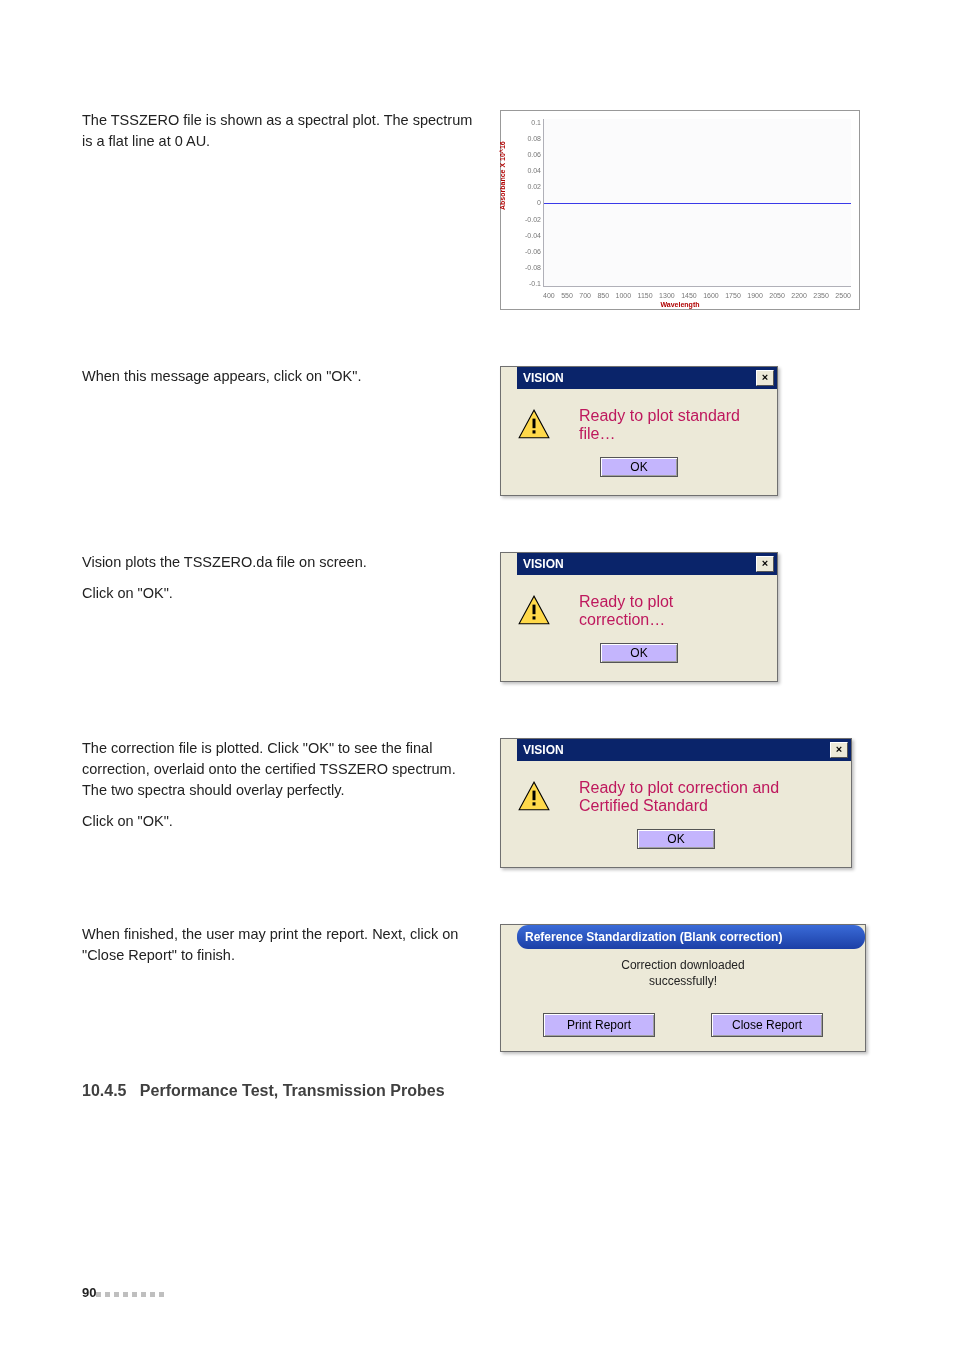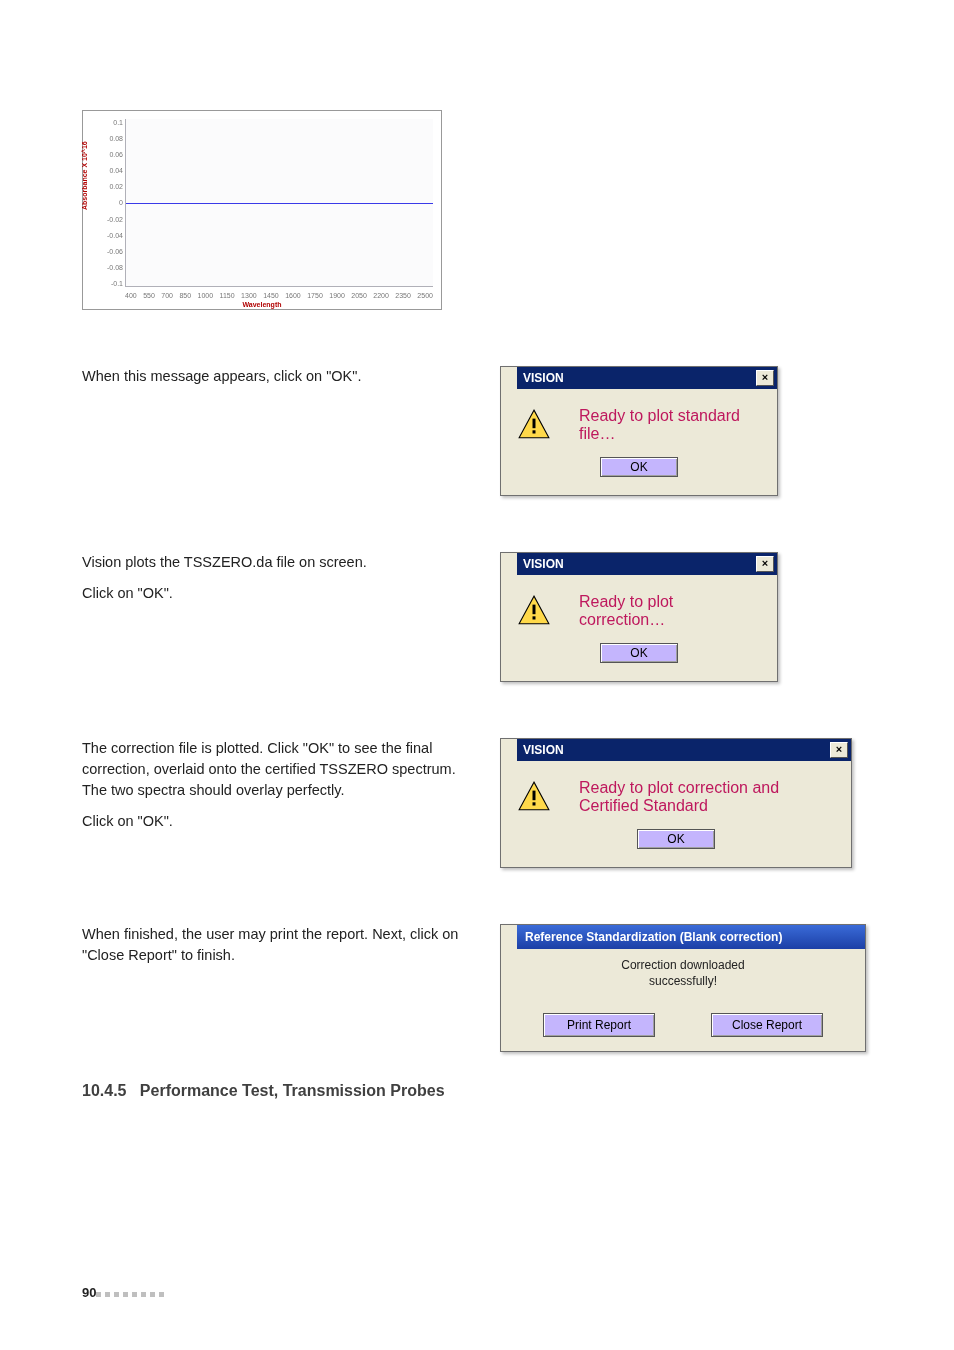--- a/index.html
+++ b/index.html
@@ -153,20 +153,21 @@
     padding: 2px 10px;
     font-size: 12px;
     background: #c4b5fd;
     border: 1px solid #555;
     box-shadow: inset 1px 1px 0 #fff, inset -1px -1px 0 #a0a0a0;
     font-family: Tahoma, sans-serif;
   }
   .dlg.blue-title .titlebar {
     background: linear-gradient(#3a6bd8, #1c3fa6);
     color: #fff;
+    border-radius: 11px;
   }
   .dlg.noclose .titlebar { padding: 3px 8px; justify-content: center; }
   .dlg .centered {
     text-align: center;
     font-size: 12px;
     padding: 8px 20px 6px 20px;
     line-height: 1.35;
   }
   .dlg .twobtns {
     display: flex;
@@ -202,20 +203,23 @@
     background: #bfbfbf;
     margin-right: 4px;
   }
 </style>
 </head>
 <body>
 
 <div class="page">
 
   <div class="row">
+    <div class="left">
+      <p>The TSSZERO file is shown as a spectral plot. The spectrum is a flat line at 0 AU.</p>
+    </div>
     <div class="right">
       <div class="chart">
         <div class="ylabel">Absorbance X 10^16</div>
         <div class="yticks">
           <span>0.1</span>
           <span>0.08</span>
           <span>0.06</span>
           <span>0.04</span>
           <span>0.02</span>
           <span>0</span>

